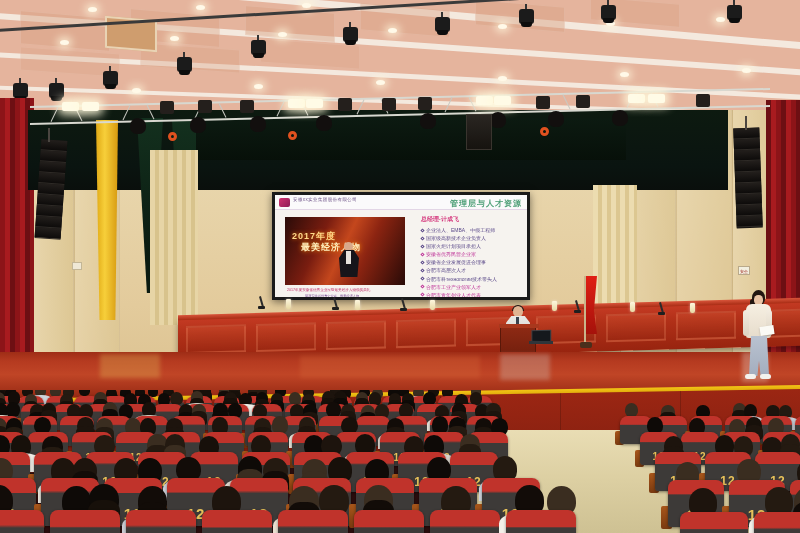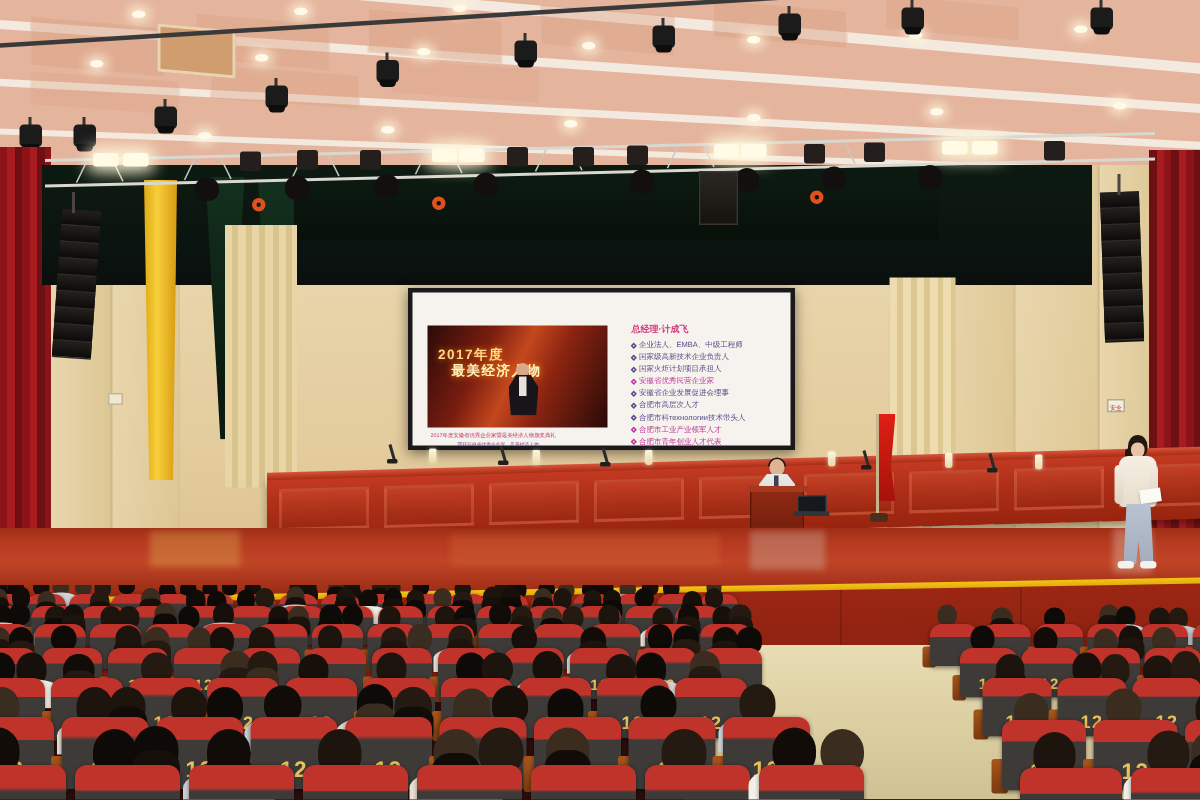--- a/index.html
+++ b/index.html
@@ -383,20 +383,25 @@
     <div class="la-cell" style="top:66px;"></div>
       <div class="la-cell" style="top:77px;"></div>
     <div class="la-cell" style="top:88px;"></div>
   </div>
   <div class="la-rig abs" style="left:745px;top:116px;height:14px;"></div>
 
   <div class="abs" style="left:466px;top:114px;width:26px;height:36px;background:linear-gradient(180deg,#2a2622,#16130f);border:1px solid #39342e;"></div>
 
   <div id="screen-frame" class="abs">
     <div id="screen">
+      <div id="slide-head">
+        <div id="slide-logo"></div>
+        <div id="slide-corp">安徽xx实业集团股份有限公司</div>
+        <div id="slide-title">管理层与人才资源</div>
+      </div>
       <div id="slide-video">
         <div class="vtext">2017年度</div>
         <div class="vtext2">最美经济人物</div>
         <div id="slide-man">
           <div class="head"></div>
             <div class="torso"></div>
             <div class="shirt"></div>
         </div>
       </div>
       <div id="slide-caption">2017年度安徽省优秀企业家暨最美经济人物颁奖典礼</div>

